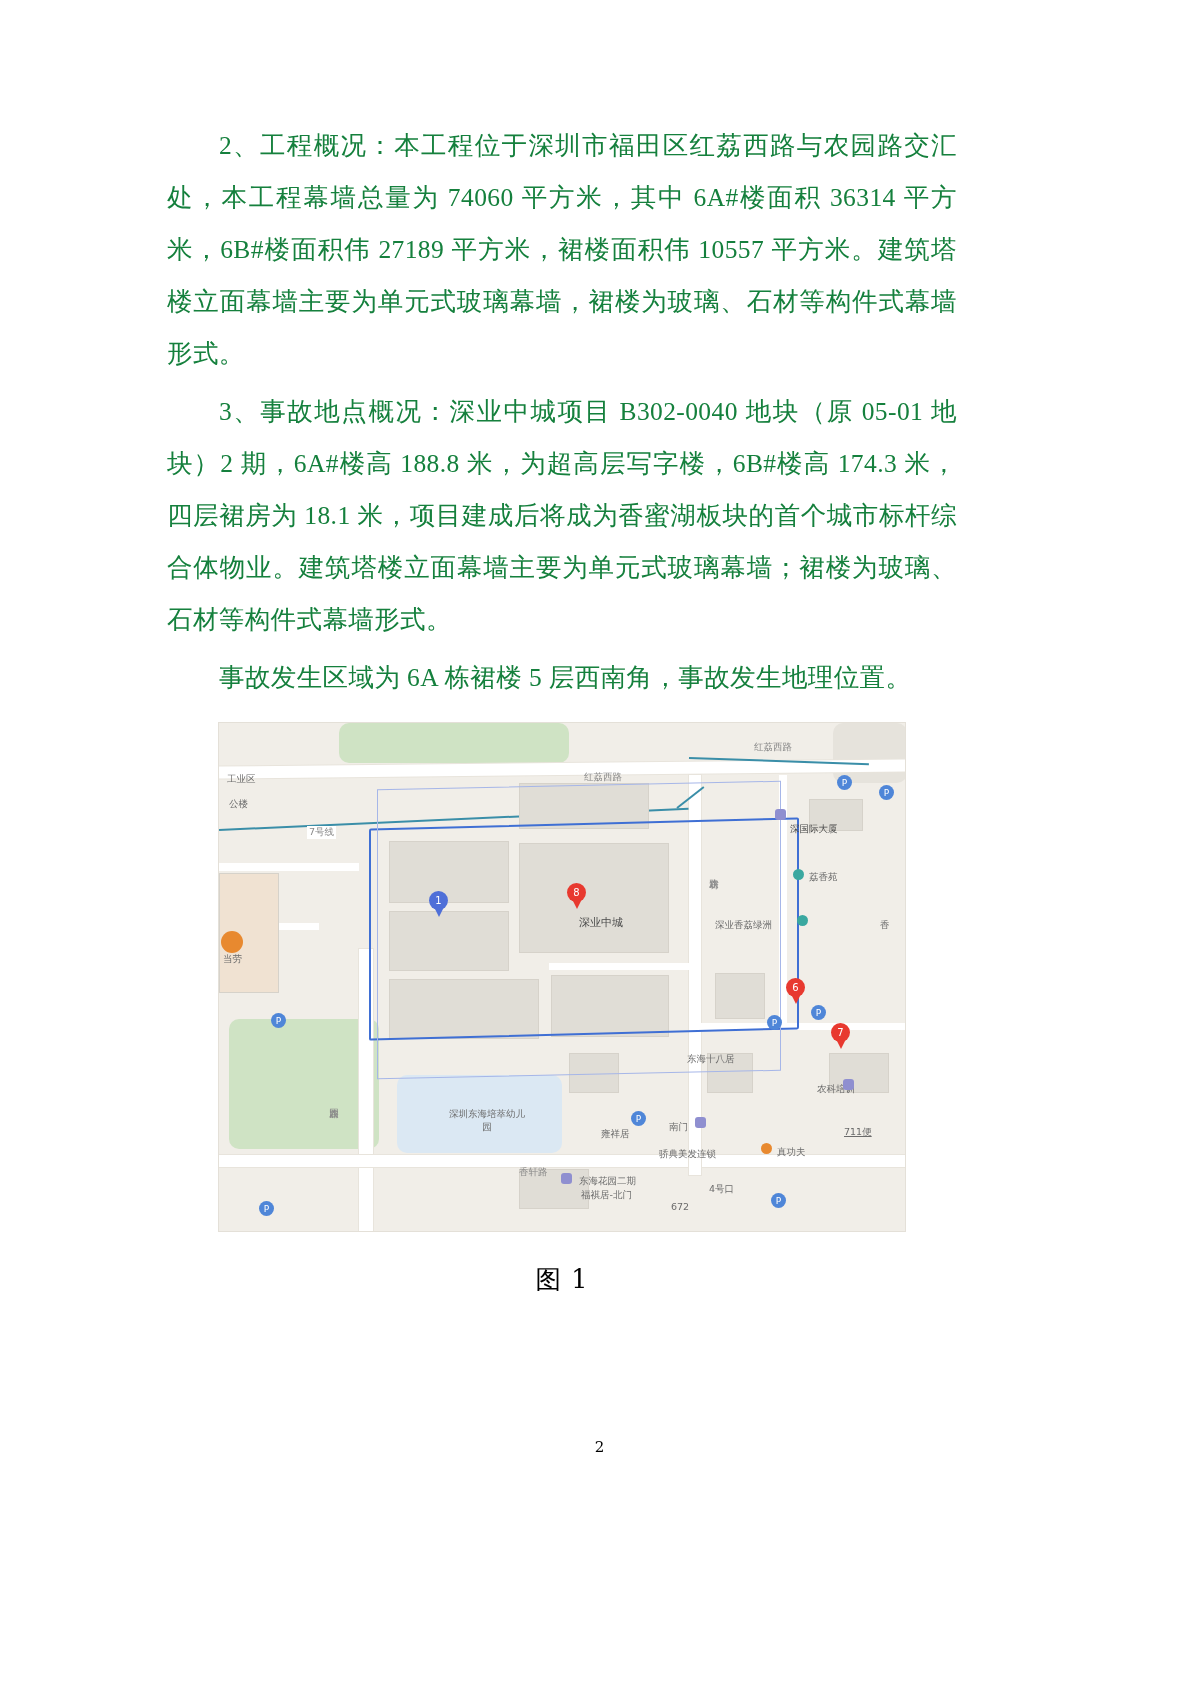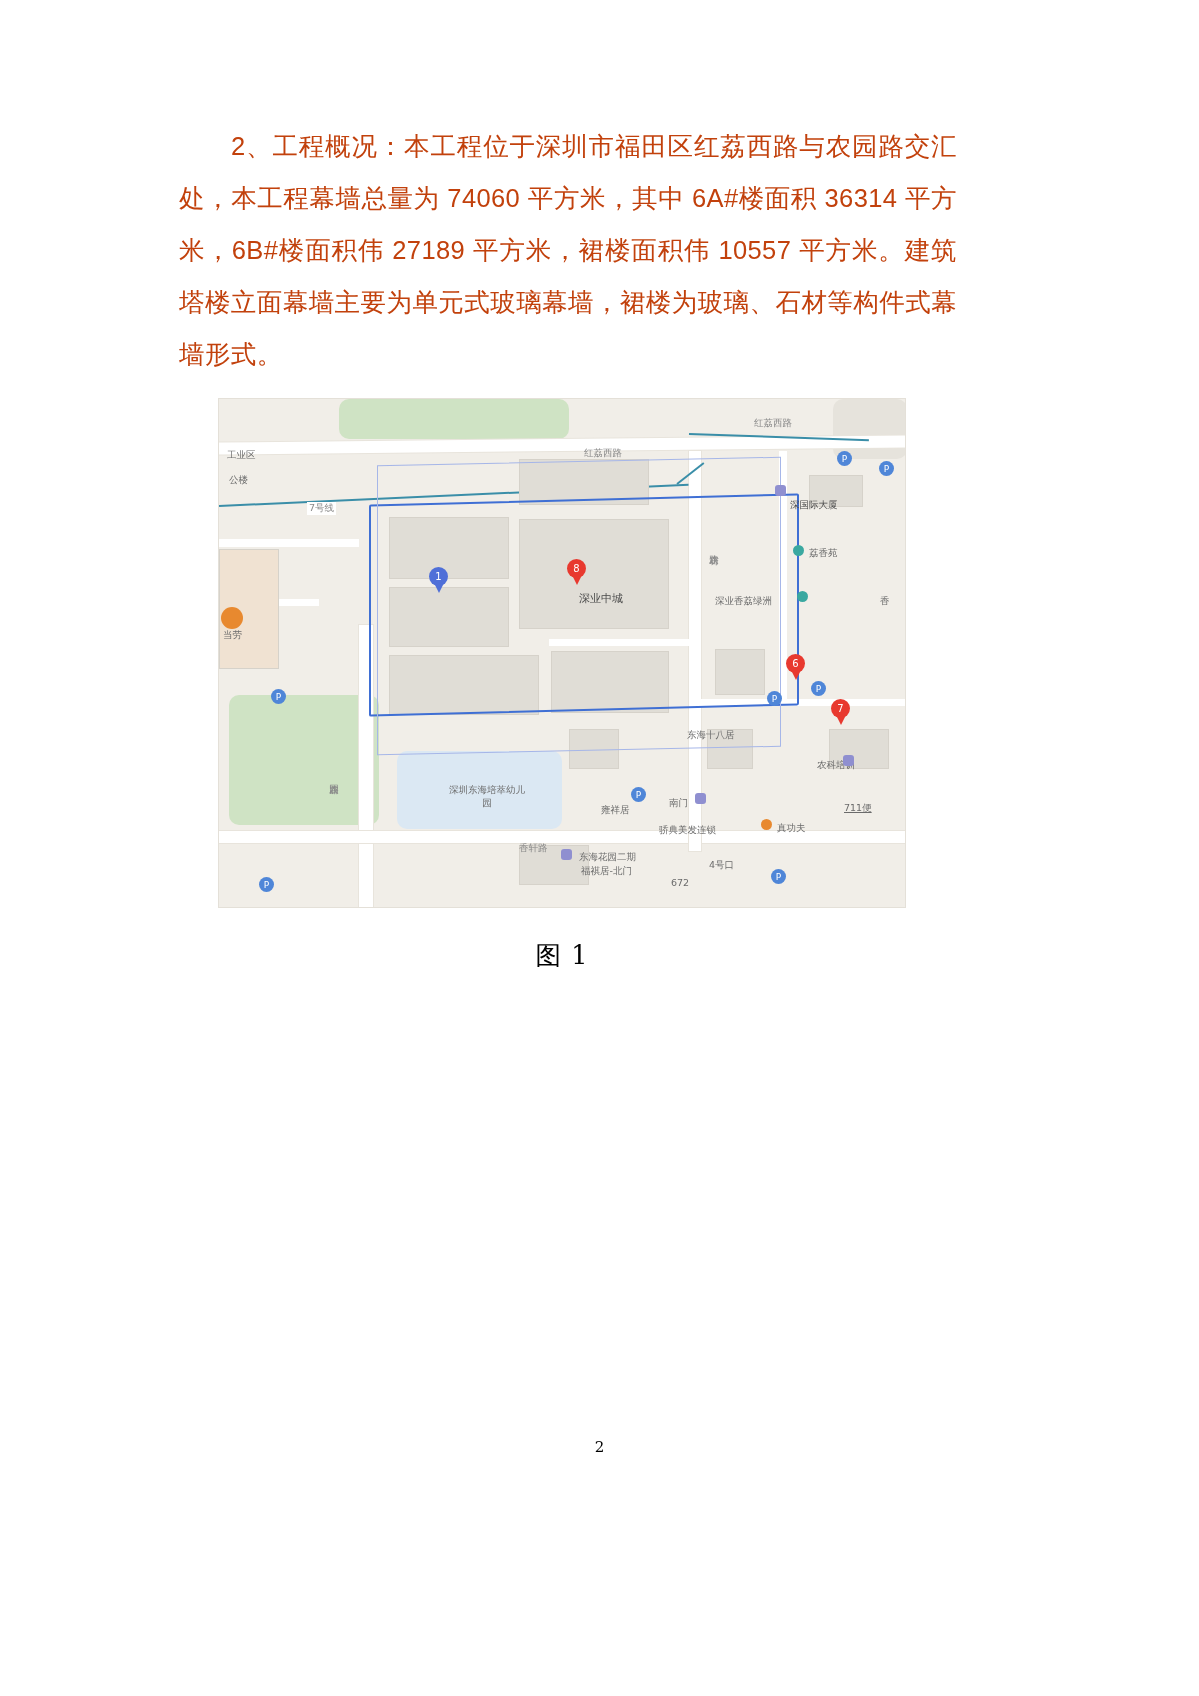--- a/index.html
+++ b/index.html
@@ -18,28 +18,28 @@
     box-sizing: border-box;
     overflow: hidden;
   }
   .content {
     position: absolute;
     left: 167px;
     top: 120px;
     width: 790px;
   }
   p.body-text {
-    margin: 0 0 6px 12px;
+    margin: 0 0 6px 0;
     font-size: 25.5px;
     line-height: 52px;
     text-align: justify;
     text-justify: inter-ideograph;
     letter-spacing: 0.4px;
-    color: #c2410c;
-    font-family: Liberation Sans, sans-serif;
+    color: #15803d;
+    font-family: Liberation Serif, serif;
   }
   p.body-text .indent {
     display: inline-block;
     width: 52px;
   }
   .figure-wrap {
     margin-top: 18px;
     display: flex;
     justify-content: center;
   }
@@ -178,21 +178,27 @@
 <body>
 
 <div class="page">
 
   <div class="content">
 
     <p class="body-text">
       <span class="indent"></span><span>2、工程概况：本工程位于深圳市福田区红荔西路与农园路交汇处，本工程幕墙总量为 74060 平方米，其中 6A#楼面积 36314 平方米，6B#楼面积伟 27189 平方米，裙楼面积伟 10557 平方米。建筑塔楼立面幕墙主要为单元式玻璃幕墙，裙楼为玻璃、石材等构件式幕墙形式。</span>
     </p>
 
-
+    <p class="body-text">
+      <span class="indent"></span><span>3、事故地点概况：深业中城项目 B302-0040 地块（原 05-01 地块）2 期，6A#楼高 188.8 米，为超高层写字楼，6B#楼高 174.3 米，四层裙房为 18.1 米，项目建成后将成为香蜜湖板块的首个城市标杆综合体物业。建筑塔楼立面幕墙主要为单元式玻璃幕墙；裙楼为玻璃、石材等构件式幕墙形式。</span>
+    </p>
+
+    <p class="body-text">
+      <span class="indent"></span><span>事故发生区域为 6A 栋裙楼 5 层西南角，事故发生地理位置。</span>
+    </p>
 
     <div class="figure-wrap">
       <div class="map">
 
         <div class="landblock" style="left:0;top:0;width:688px;height:510px;background:#f1eee8;"></div>
 
         <div class="greens" style="left:120px;top:0;width:230px;height:40px;"></div>
         <div class="greens" style="left:10px;top:296px;width:150px;height:130px;"></div>
         <div class="greens" style="left:178px;top:352px;width:165px;height:78px;background:#dbe8f3;"></div>
         <div class="greens" style="left:614px;top:0;width:74px;height:60px;background:#e6e3dc;"></div>

